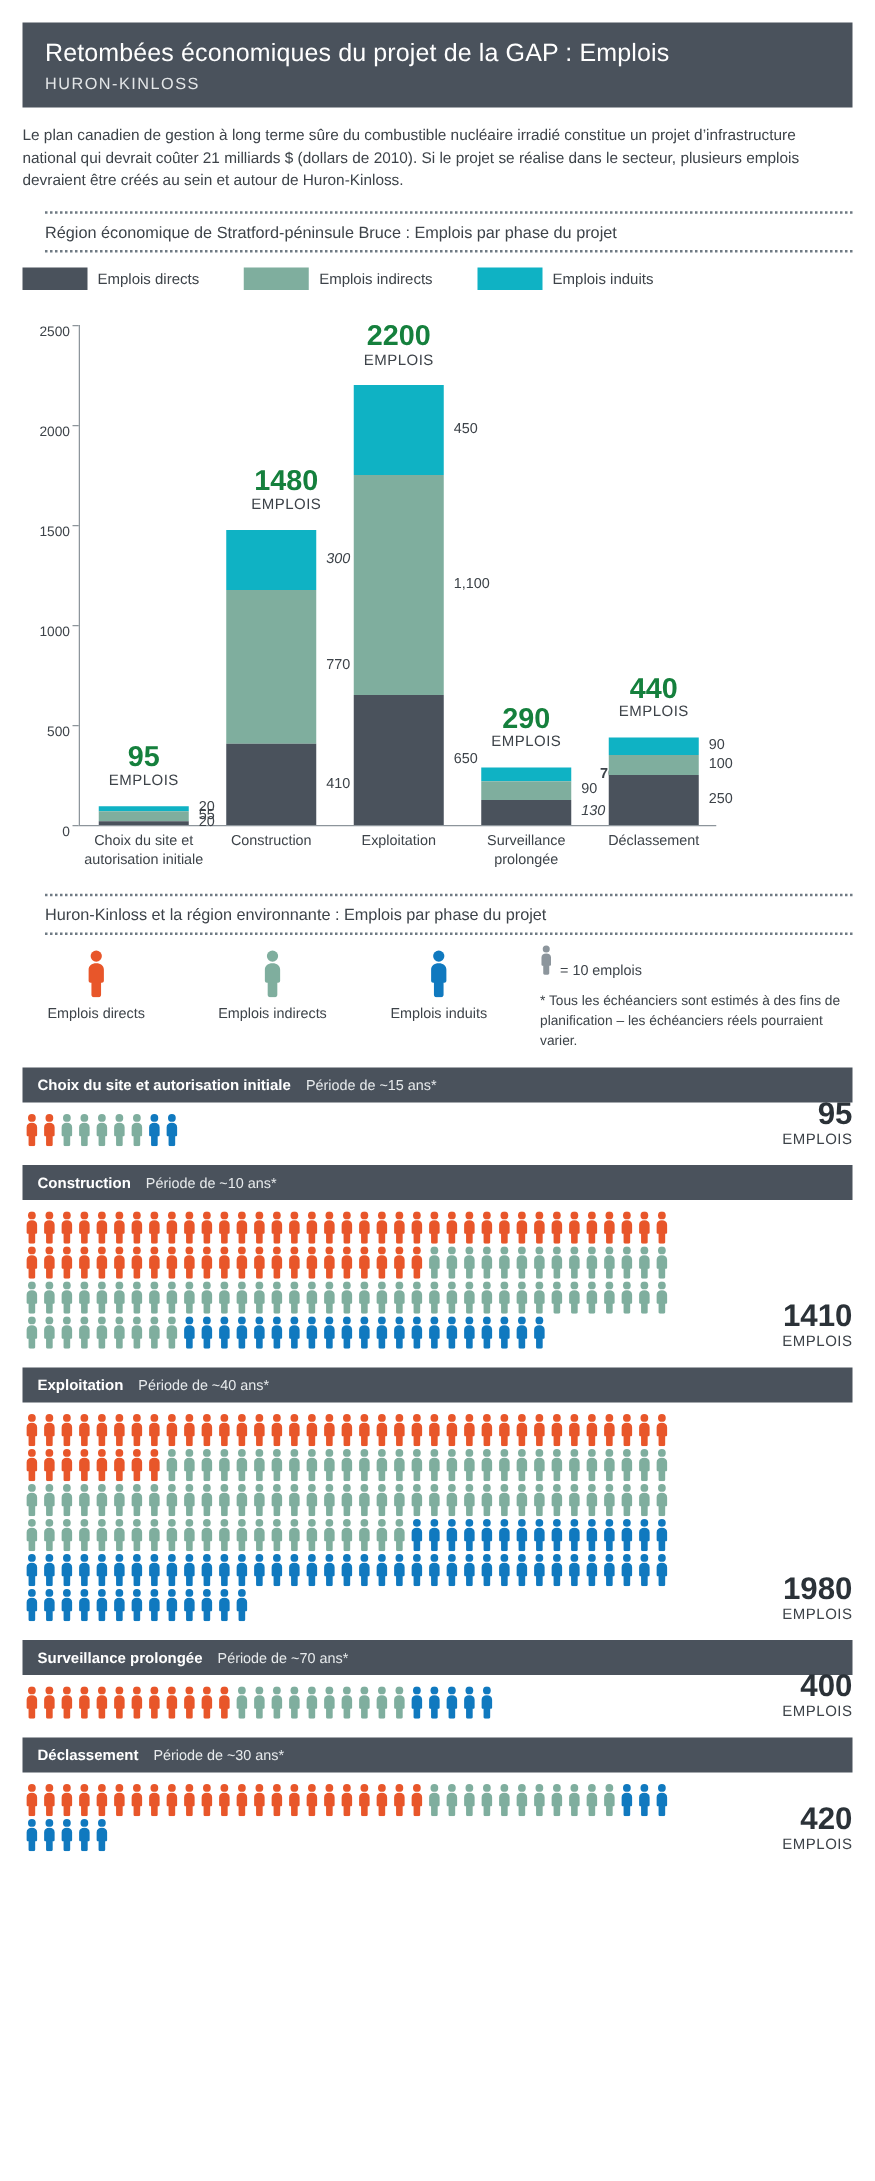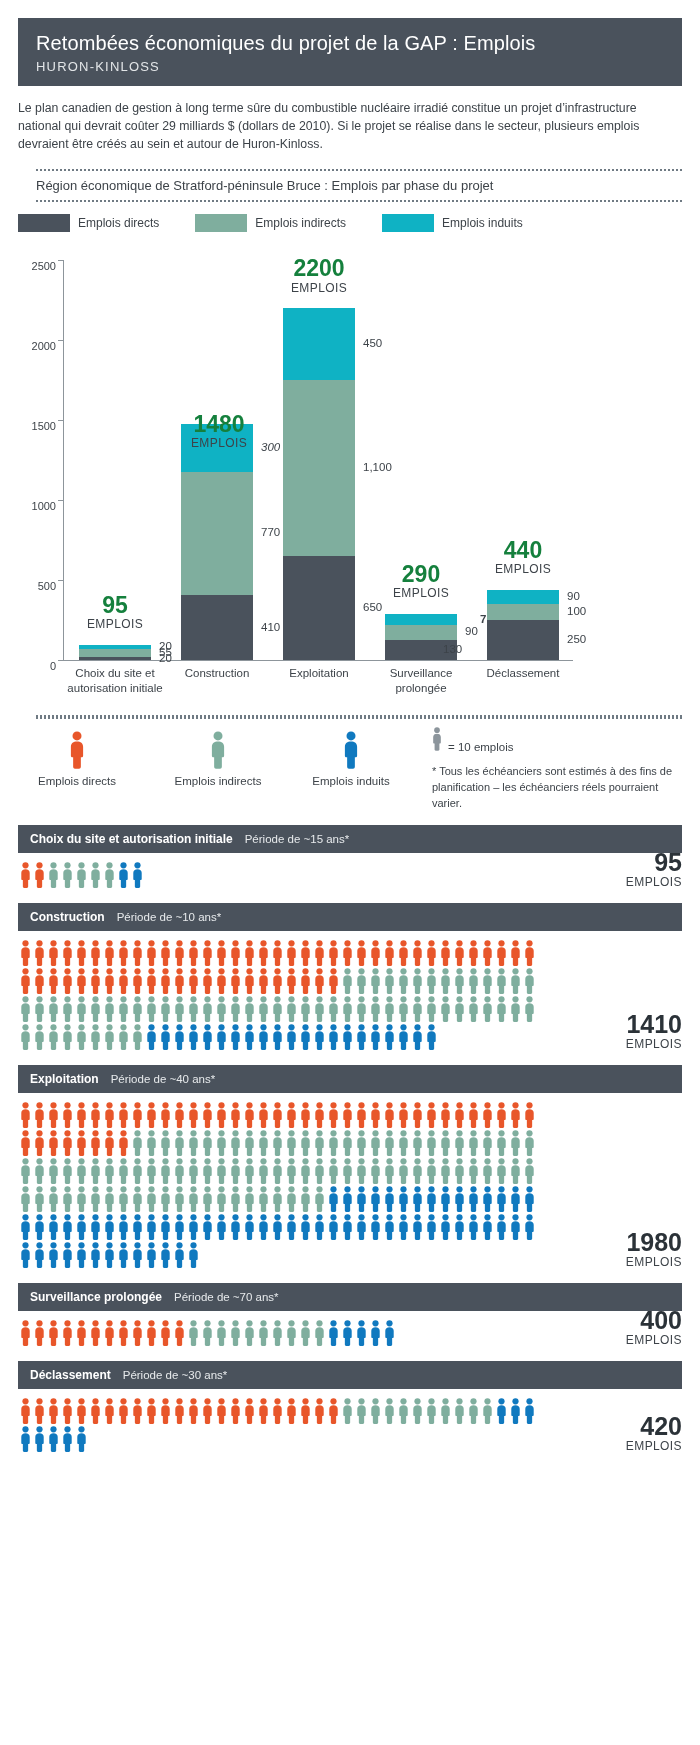--- a/index.html
+++ b/index.html
@@ -151,21 +151,21 @@
 </head>
 <body>
 
 <div class="page">
 
   <div class="header">
     <h1>Retombées économiques du projet de la GAP : Emplois</h1>
     <div class="sub">HURON-KINLOSS</div>
   </div>
 
-  <div class="intro">Le plan canadien de gestion à long terme sûre du combustible nucléaire irradié constitue un projet d’infrastructure national qui devrait coûter 29 milliards $ (dollars de 2010). Si le projet se réalise dans le secteur, plusieurs emplois devraient être créés au sein et autour de Huron-Kinloss.</div>
+  <div class="intro">Le plan canadien de gestion à long terme sûre du combustible nucléaire irradié constitue un projet d’infrastructure national qui devrait coûter 21 milliards $ (dollars de 2010). Si le projet se réalise dans le secteur, plusieurs emplois devraient être créés au sein et autour de Huron-Kinloss.</div>
 
   <div class="sect">
     <div class="dotted"></div>
     <div class="sect-title">Région économique de Stratford-péninsule Bruce : Emplois par phase du projet</div>
     <div class="dotted"></div>
   </div>
 
   <div class="legend">
     <div class="item">
       <span class="swatch s-direct"></span>
@@ -209,21 +209,21 @@
           <div class="emp">EMPLOIS</div>
         </div>
         <div class="seg-label" style="left: 95px; top: 391.4px;">20</div>
         <div class="seg-label" style="left: 95px; top: 385.4px;">55</div>
         <div class="seg-label" style="left: 95px; top: 379.4px;">20</div>
         <div class="bargroup" style="left: 117px;">
           <div class="seg s-induced" style="height: 48px;"></div>
           <div class="seg s-indirect" style="height: 123.2px;"></div>
           <div class="seg s-direct" style="height: 65.6px;"></div>
         </div>
-        <div class="bar-total" style="left: 80px; top: 111.2px; margin-top: 40px;">
+        <div class="bar-total" style="left: 90px; top: 111.2px;">
           <div class="num">1480</div>
           <div class="emp">EMPLOIS</div>
         </div>
         <div class="seg-label" style="left: 197px; top: 360.2px;">410</div>
         <div class="seg-label" style="left: 197px; top: 265.8px;">770</div>
         <div class="seg-label" style="left: 197px; top: 180.2px; font-style: italic;">300</div>
         <div class="bargroup" style="left: 219px;">
           <div class="seg s-induced" style="height: 72px;"></div>
           <div class="seg s-indirect" style="height: 176px;"></div>
           <div class="seg s-direct" style="height: 104px;"></div>
@@ -237,21 +237,21 @@
         <div class="seg-label" style="left: 299px; top: 77px;">450</div>
         <div class="bargroup" style="left: 321px;">
           <div class="seg s-induced" style="height: 11.2px;"></div>
           <div class="seg s-indirect" style="height: 14.4px;"></div>
           <div class="seg s-direct" style="height: 20.8px;"></div>
         </div>
         <div class="bar-total" style="left: 282px; top: 301.6px;">
           <div class="num">290</div>
           <div class="emp">EMPLOIS</div>
         </div>
-        <div class="seg-label" style="left: 379px; top: 382.6px;">130</div>
+        <div class="seg-label" style="left: 401px; top: 382.6px; font-style: italic;">130</div>
         <div class="seg-label" style="left: 401px; top: 365px;">90</div>
         <div class="seg-label" style="left: 416px; top: 352.2px; font-weight: bold;">70</div>
         <div class="bargroup" style="left: 423px;">
           <div class="seg s-induced" style="height: 14.4px;"></div>
           <div class="seg s-indirect" style="height: 16px;"></div>
           <div class="seg s-direct" style="height: 40px;"></div>
         </div>
         <div class="bar-total" style="left: 384px; top: 277.6px;">
           <div class="num">440</div>
           <div class="emp">EMPLOIS</div>
@@ -264,20 +264,21 @@
         <div class="xlabel" style="left: -4px;">Choix du site et autorisation initiale</div>
         <div class="xlabel" style="left: 98px;">Construction</div>
         <div class="xlabel" style="left: 200px;">Exploitation</div>
         <div class="xlabel" style="left: 302px;">Surveillance prolongée</div>
         <div class="xlabel" style="left: 404px;">Déclassement</div>
       </div>
   </div>
 
   <div class="sect" style="margin-top:18px;">
     <div class="dotted"></div>
+    <div class="sect-title">Huron-Kinloss et la région environnante : Emplois par phase du projet</div>
     <div class="dotted"></div>
   </div>
 
   <div class="people-legend">
     <div class="pl-item" style="left:4px; top:4px; width:110px;">
       <span id="pl-icon-direct"><svg width="16" height="38" viewBox="0 0 11 26" xmlns="http://www.w3.org/2000/svg">
             <circle cx="5.5" cy="3.3" r="3.1" fill="#e8562a"></circle>
             <path d="M5.5 7.2c-2.5 0-4.2 1.3-4.2 3.6v6.1c0 .7.5 1.1 1.1 1.1h.45v6.6c0 .8.55 1.3 1.25 1.3h2.8c.7 0 1.25-.5 1.25-1.3v-6.6h.45c.6 0 1.1-.4 1.1-1.1v-6.1c0-2.3-1.7-3.6-4.2-3.6z" fill="#e8562a"></path>
           </svg></span>
       <div class="lbl">Emplois directs</div>

